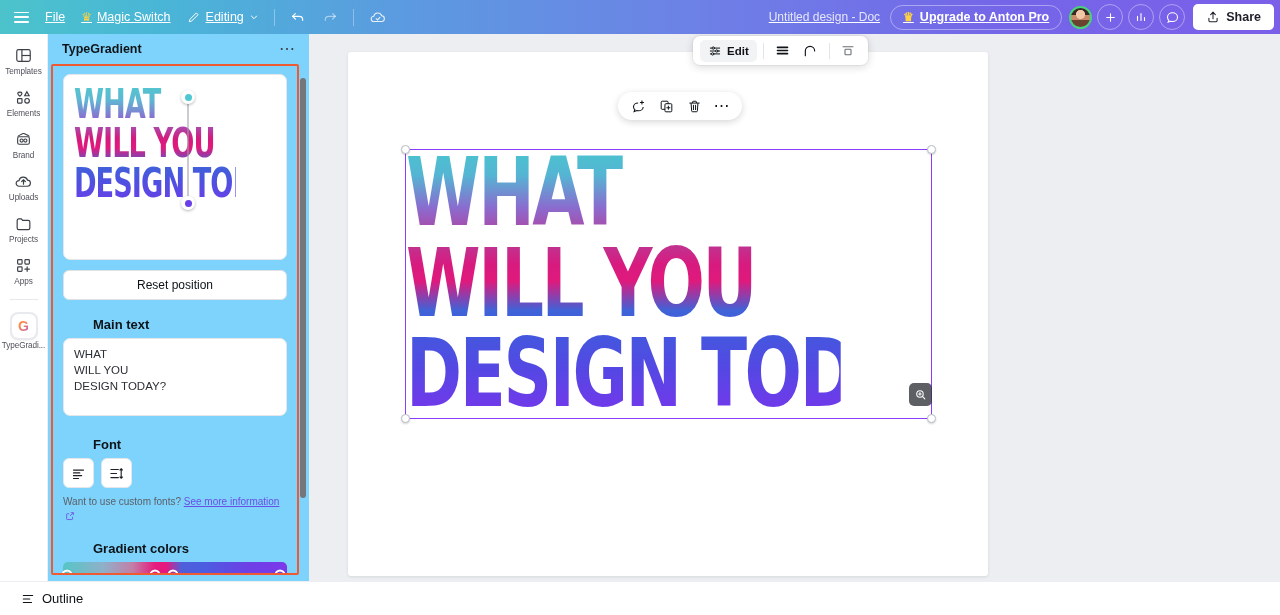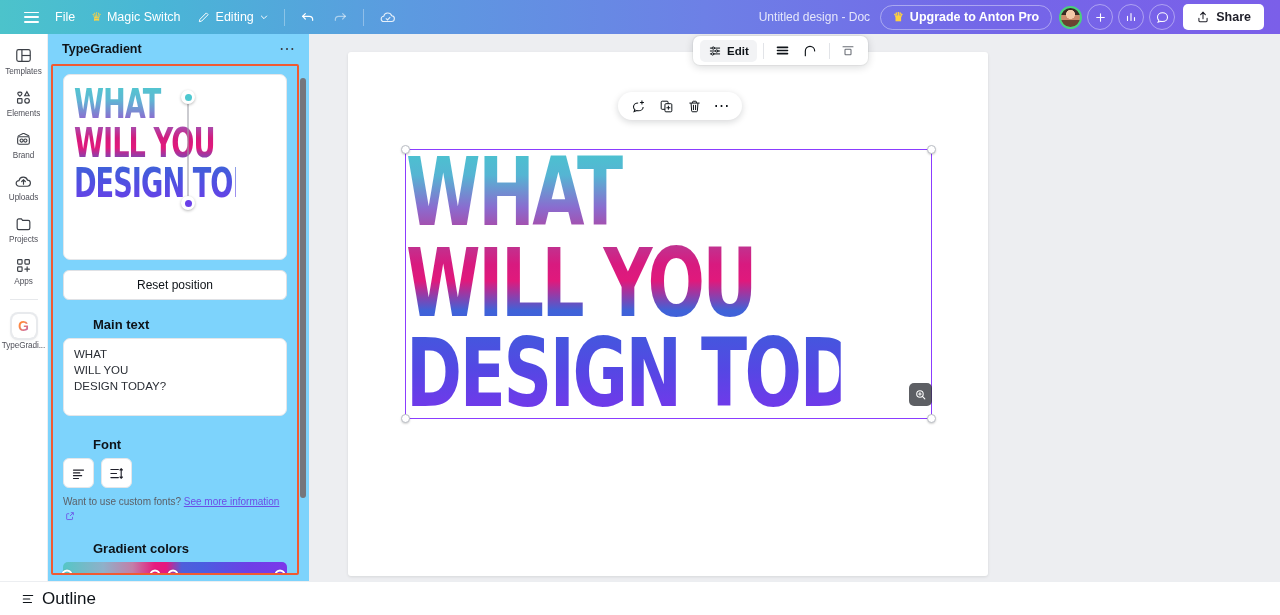--- a/index.html
+++ b/index.html
@@ -10,22 +10,22 @@
     overflow: hidden;
   }
   .app { position: relative; width: 1280px; height: 615px; display: flex; flex-direction: column; }
 
   
   .topbar {
     height: 34px; flex: 0 0 34px;
     background: linear-gradient(90deg, #4cc3cb 0%, #49b6d6 12%, #5c9ae0 32%, #6d80e6 55%, #7466e8 78%, #7b5fe9 100%);
     display: flex; align-items: center;
     color: #fff; font-size: 12.5px;
-    padding: 0 16px;
-    position: relative; z-index: 40;
+    padding: 0 6px;
+    position: relative; z-index: 40; text-decoration: underline;
   }
   .tb-btn {
     display: flex; align-items: center; gap: 5px;
     height: 24px; padding: 0 8px; border-radius: 5px;
     color: #fff; cursor: pointer; white-space: nowrap;
     font-size: 12.5px;
   }
   .hamburger { width: 15px; height: 11px; display: flex; flex-direction: column; justify-content: space-between; }
   .hamburger i { display: block; height: 1.6px; background: #fff; border-radius: 1px; }
   .tb-sep { width: 1px; height: 17px; background: rgba(255,255,255,.33); margin: 0 7px; }
@@ -244,21 +244,21 @@
   
   .bottombar {
     height: 34px; flex: 0 0 34px; background: #fff;
     border-top: 1px solid #eceef1;
     display: flex; align-items: center; padding: 0 12px 0 14px;
     position: relative; z-index: 25;
   }
   .outline-btn {
     display: flex; align-items: center; gap: 7px; height: 23px;
     padding: 0 7px; border-radius: 5px; cursor: pointer;
-    font-size: 17px; color: #0e1318;
+    font-size: 13px; color: #0e1318;
   }
   .zoom-wrap { display: flex; align-items: center; gap: 11px; }
   .zoom-track {
     width: 145px; height: 3px; background: #d9dbde; border-radius: 3px; position: relative; cursor: pointer;
   }
   .zoom-thumb {
     position: absolute; left: 19%; top: 50%; transform: translate(-50%,-50%);
     width: 14px; height: 14px; border-radius: 50%; background: #fff;
     box-shadow: 0 1px 4px rgba(0,0,0,.3); cursor: pointer;
   }

